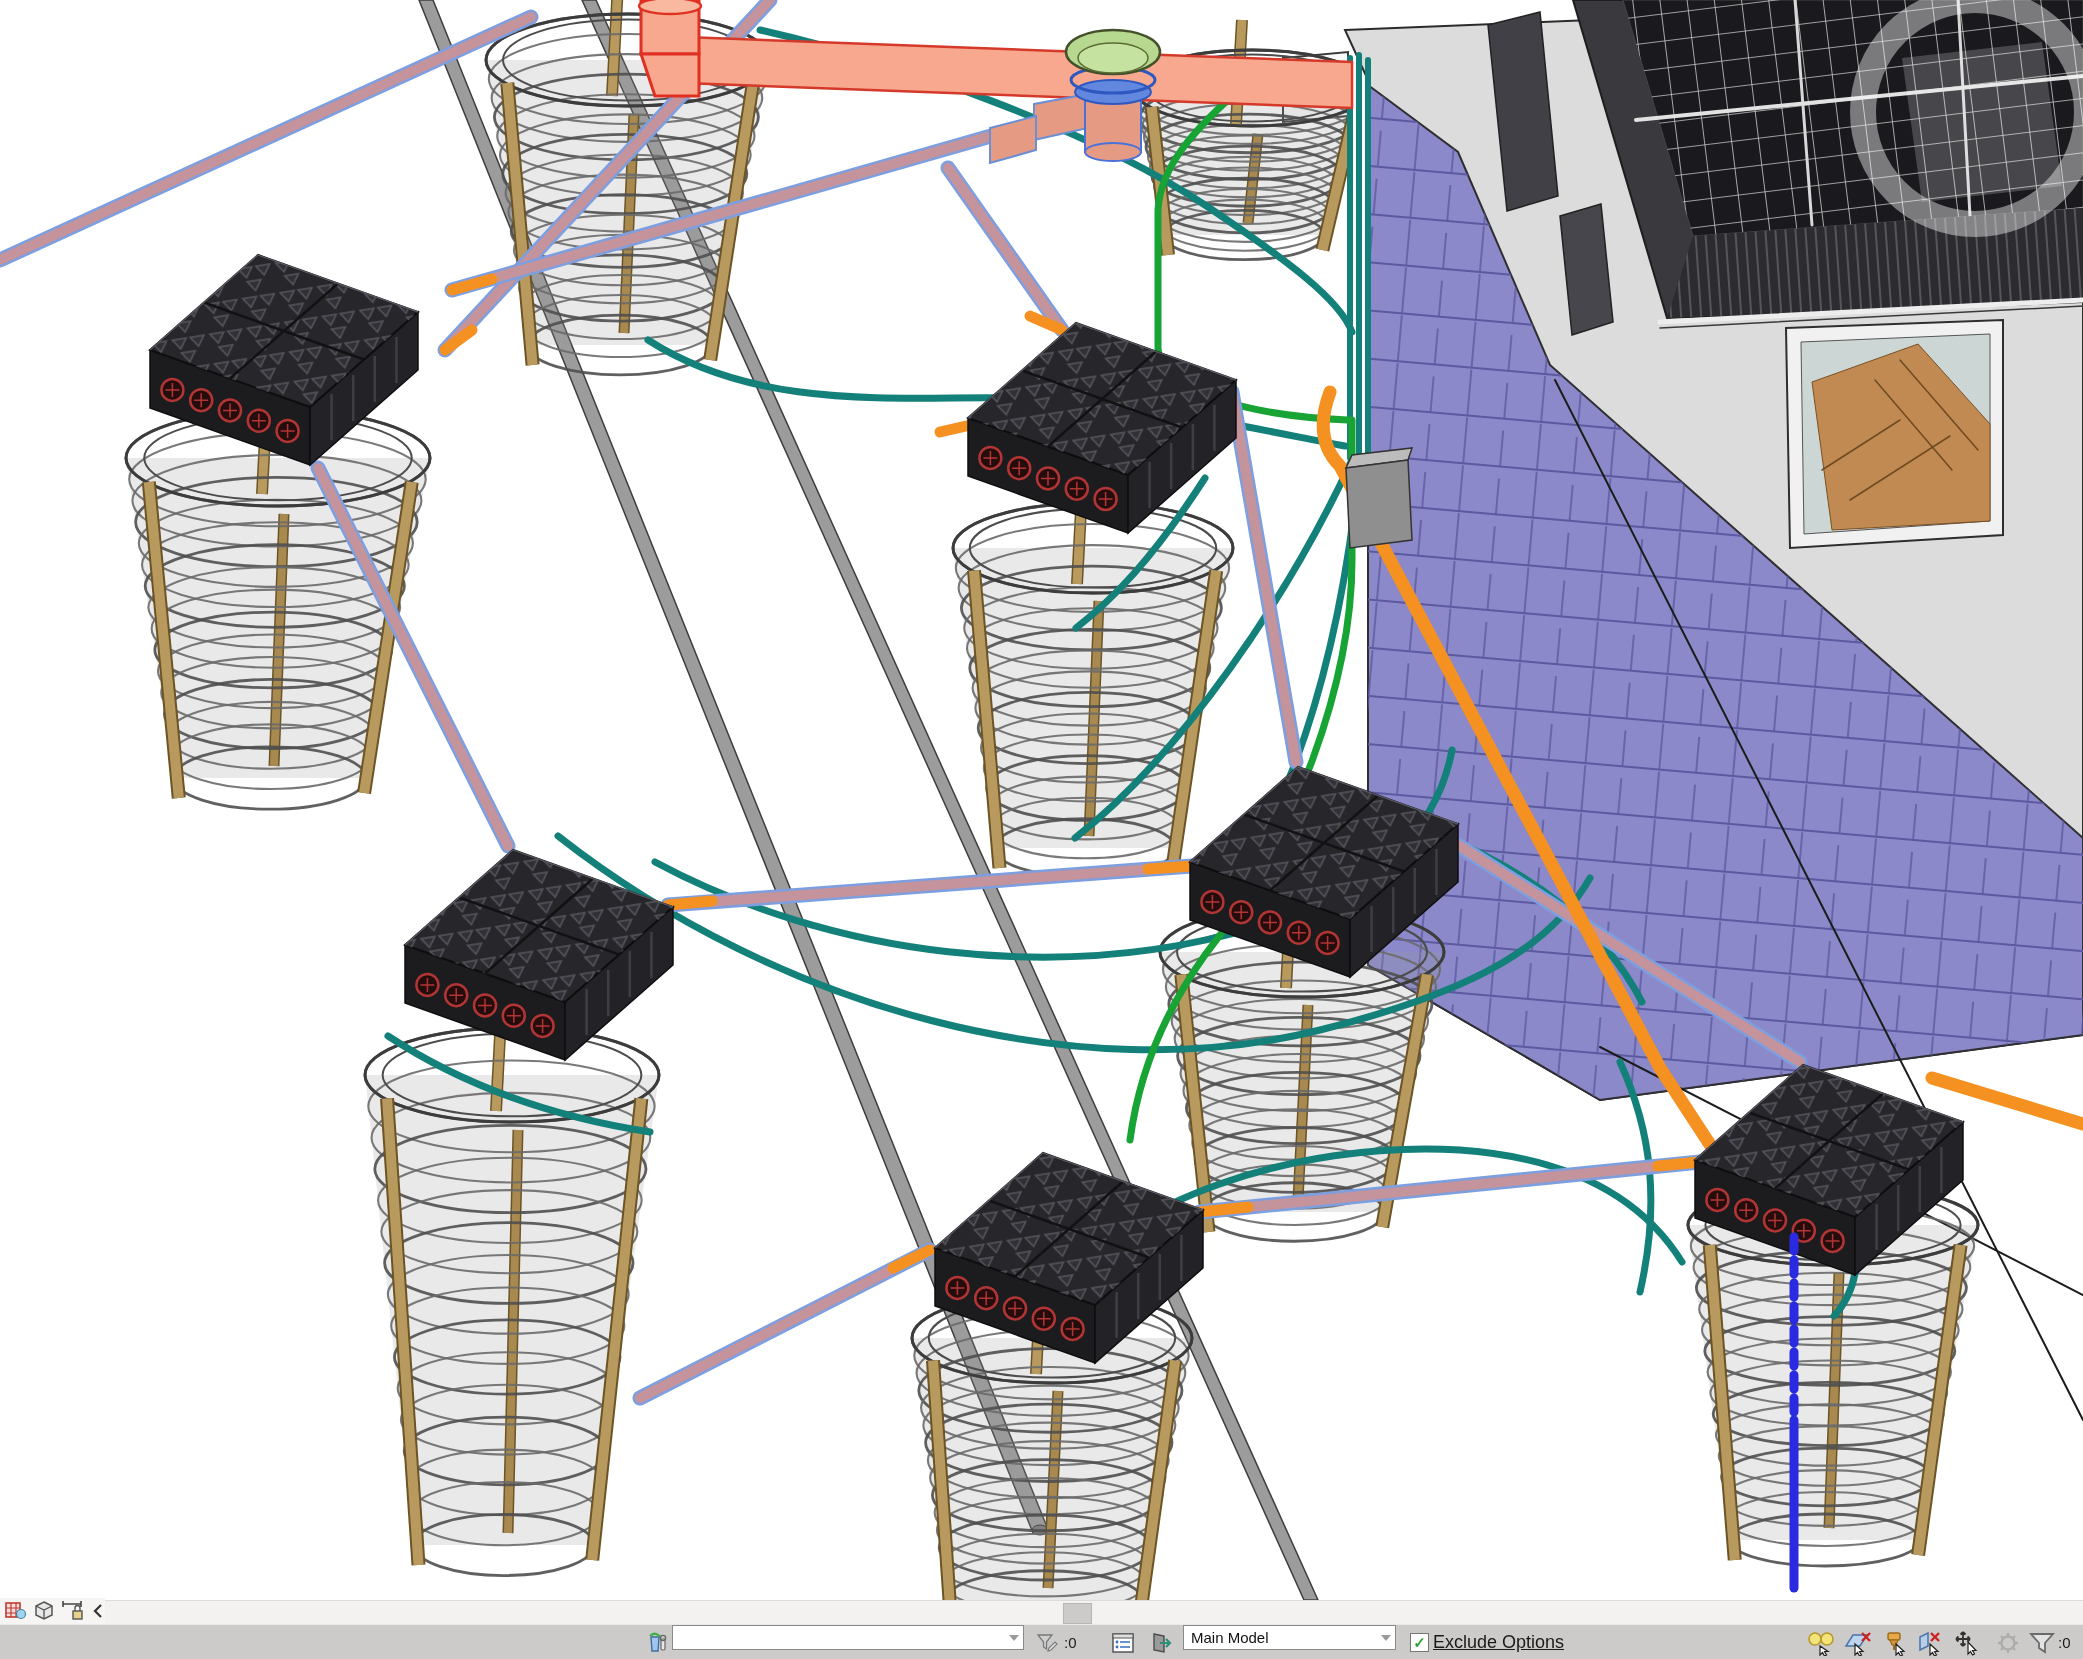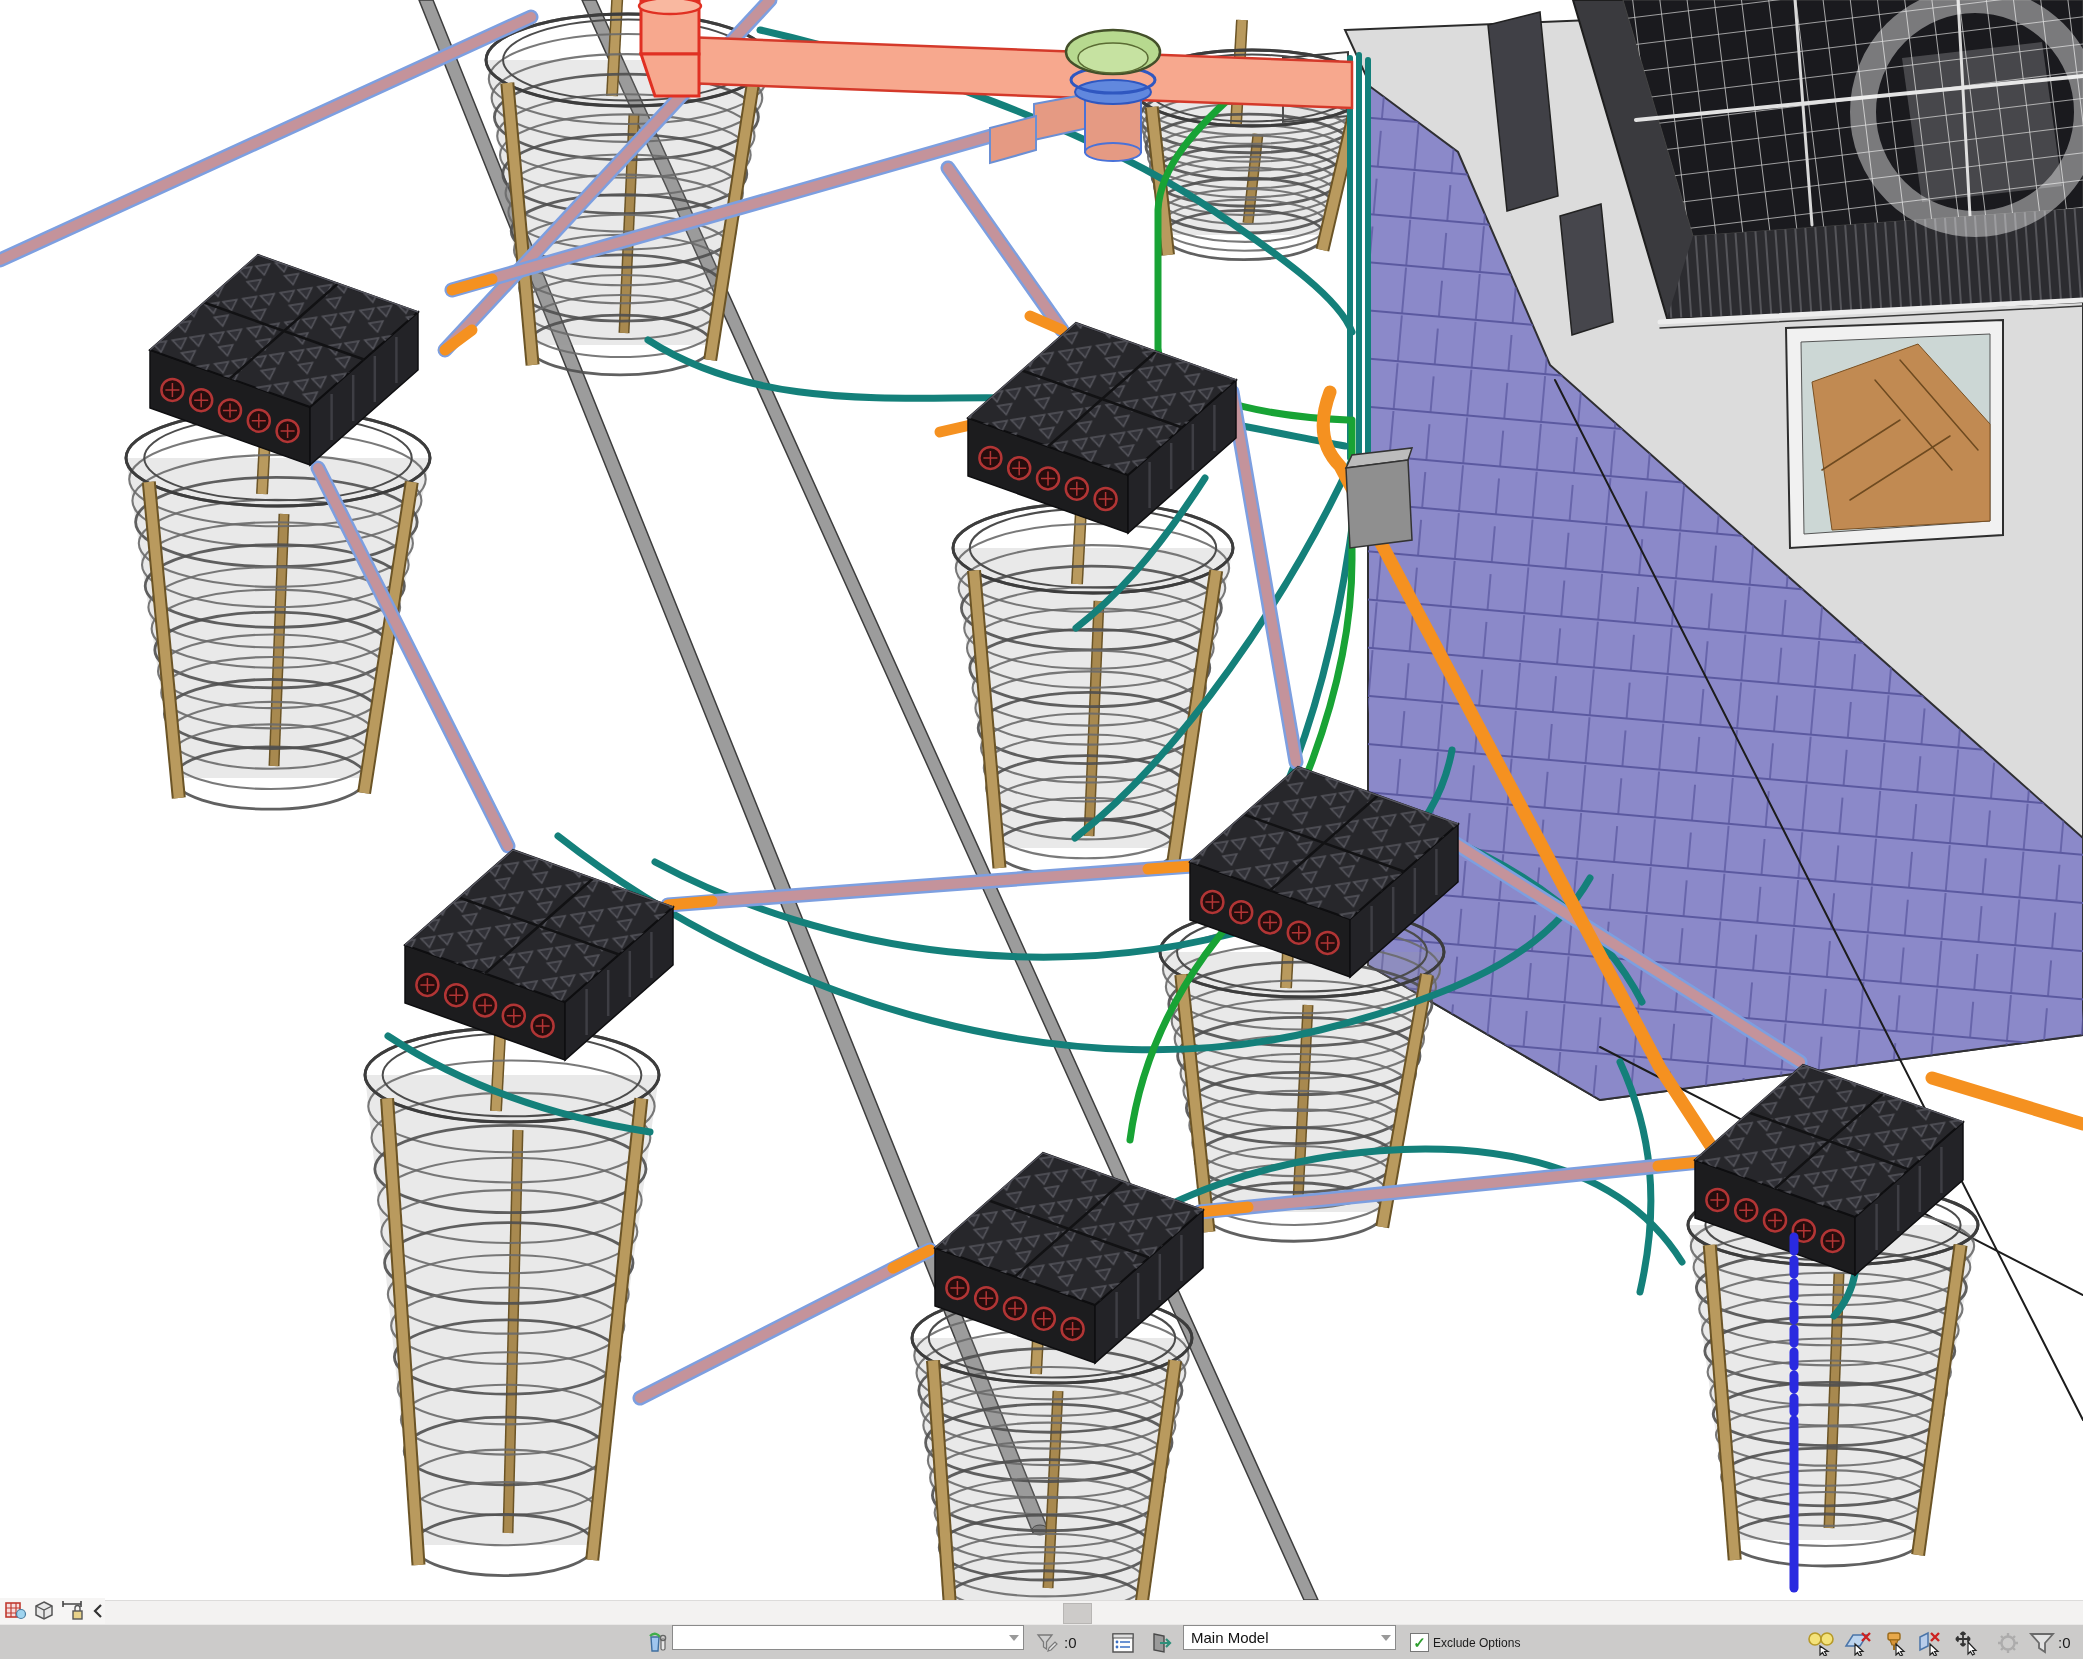--- a/index.html
+++ b/index.html
@@ -20,21 +20,21 @@
   .sb{position:absolute;top:0;height:35px;display:flex;align-items:center;}
   .combo{background:#ffffff;border:1px solid #8a8a8a;height:25px;margin-top:0px;
        display:flex;align-items:center;justify-content:space-between;
        padding:0 4px 0 7px;box-sizing:border-box;font-size:15px;color:#111;}
   .chev{width:0;height:0;border-left:5px solid transparent;border-right:5px solid transparent;
        border-top:6px solid #9a9a9a;margin-left:6px;}
   .checkbox{width:17px;height:17px;background:#fff;border:1px solid #777;
        display:flex;align-items:center;justify-content:center;
        color:#2e9e2e;font-weight:bold;font-size:15px;line-height:1;}
   .count{font-size:15px;color:#1a1a1a;}
-  .lbl{font-size:12px;color:#1a1a1a;white-space:nowrap;}
+  .lbl{font-size:18px;color:#1a1a1a;white-space:nowrap;text-decoration:underline;}
 </style>
 </head>
 <body>
 
 <div id="app">
 
   <svg id="scene" width="2083" height="1600" viewBox="0 0 2083 1600">
     <defs>
       <clipPath id="clip-wall">
           <rect x="1040" y="0" width="308" height="300"></rect>

